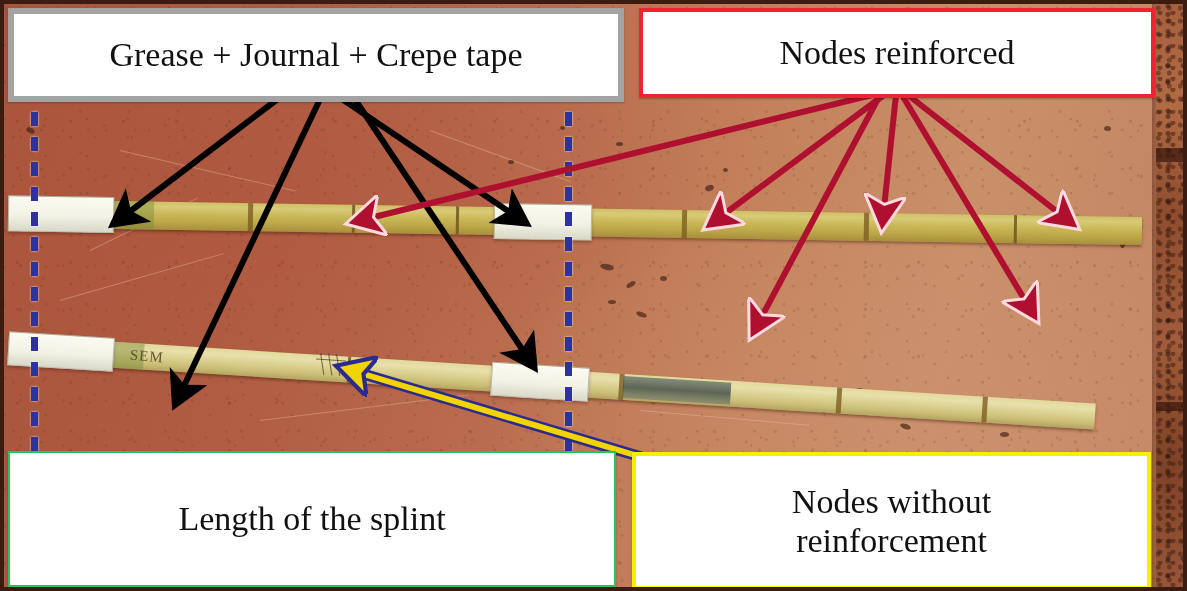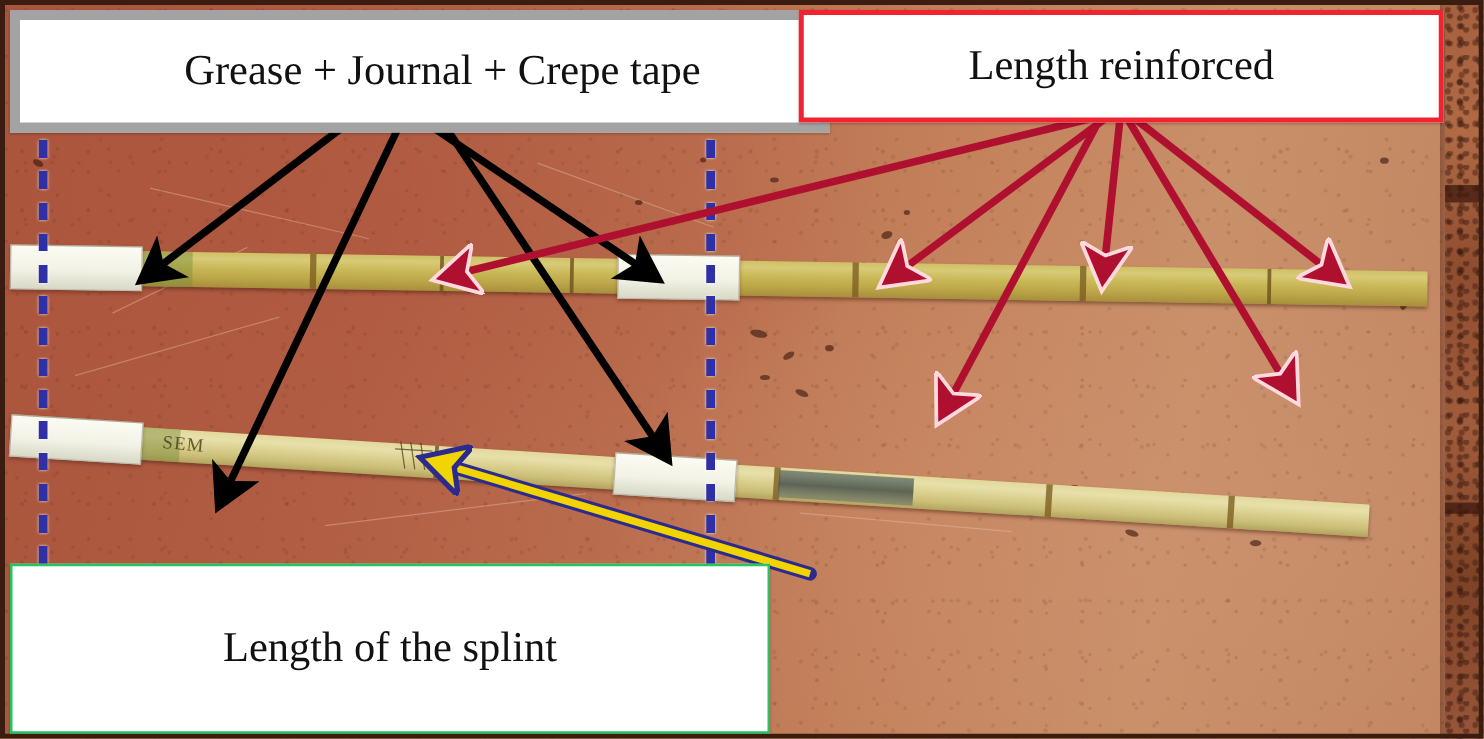--- a/index.html
+++ b/index.html
@@ -94,21 +94,21 @@
 
   
   .callout{
     position:absolute;background:#ffffff;
     display:flex;align-items:center;justify-content:center;
     text-align:center;color:#111111;
     font-family:"Liberation Serif", serif;
     line-height:1.16;
     box-shadow:0 1px 2px rgba(0,0,0,.25);
   }
-  #box-grease{left:8px;top:8px;width:604px;height:82px;border:8px solid #a3a3a3;font-size:34px;padding-left:36px;}
+  #box-grease{left:8px;top:8px;width:604px;height:82px;border:6px solid #a3a3a3;font-size:34px;}
   #box-nodes-reinforced{left:639px;top:8px;width:508px;height:82px;border:4px solid #ef2430;font-size:34px;}
   #box-length{left:8px;top:451px;width:604px;height:132px;border:2px solid #22c55e;font-size:34px;}
   #box-nodes-without{left:632px;top:452px;width:511px;height:130px;border:4px solid #f5f000;font-size:34px;}
   .callout span{display:block;padding:0 10px;}
 
   
   .frame{
     position:absolute;inset:0;border:4px solid #3a1d10;
     pointer-events:none;
   }
@@ -224,24 +224,30 @@
         <path d="M648,459 L360,373" stroke="#f2d400" stroke-width="6" fill="none" marker-end="url(#ah-yellow)"></path>
       </g>
     </svg>
   </div>
 
   <div class="callout" id="box-grease">
     <span>Grease + Journal + Crepe tape</span>
   </div>
 
   <div class="callout" id="box-nodes-reinforced">
-    <span>Length reinforced</span>
+    <span>Nodes reinforced</span>
   </div>
 
   <div class="callout" id="box-length">
     <span>
       <span>Length of the splint</span>
     </span>
   </div>
 
+  <div class="callout" id="box-nodes-without">
+    <span>
+      <span>Nodes without</span>
+      <span>reinforcement</span>
+    </span>
+  </div>
 
   <div class="frame"></div>
 </div>
 
 </body></html>

